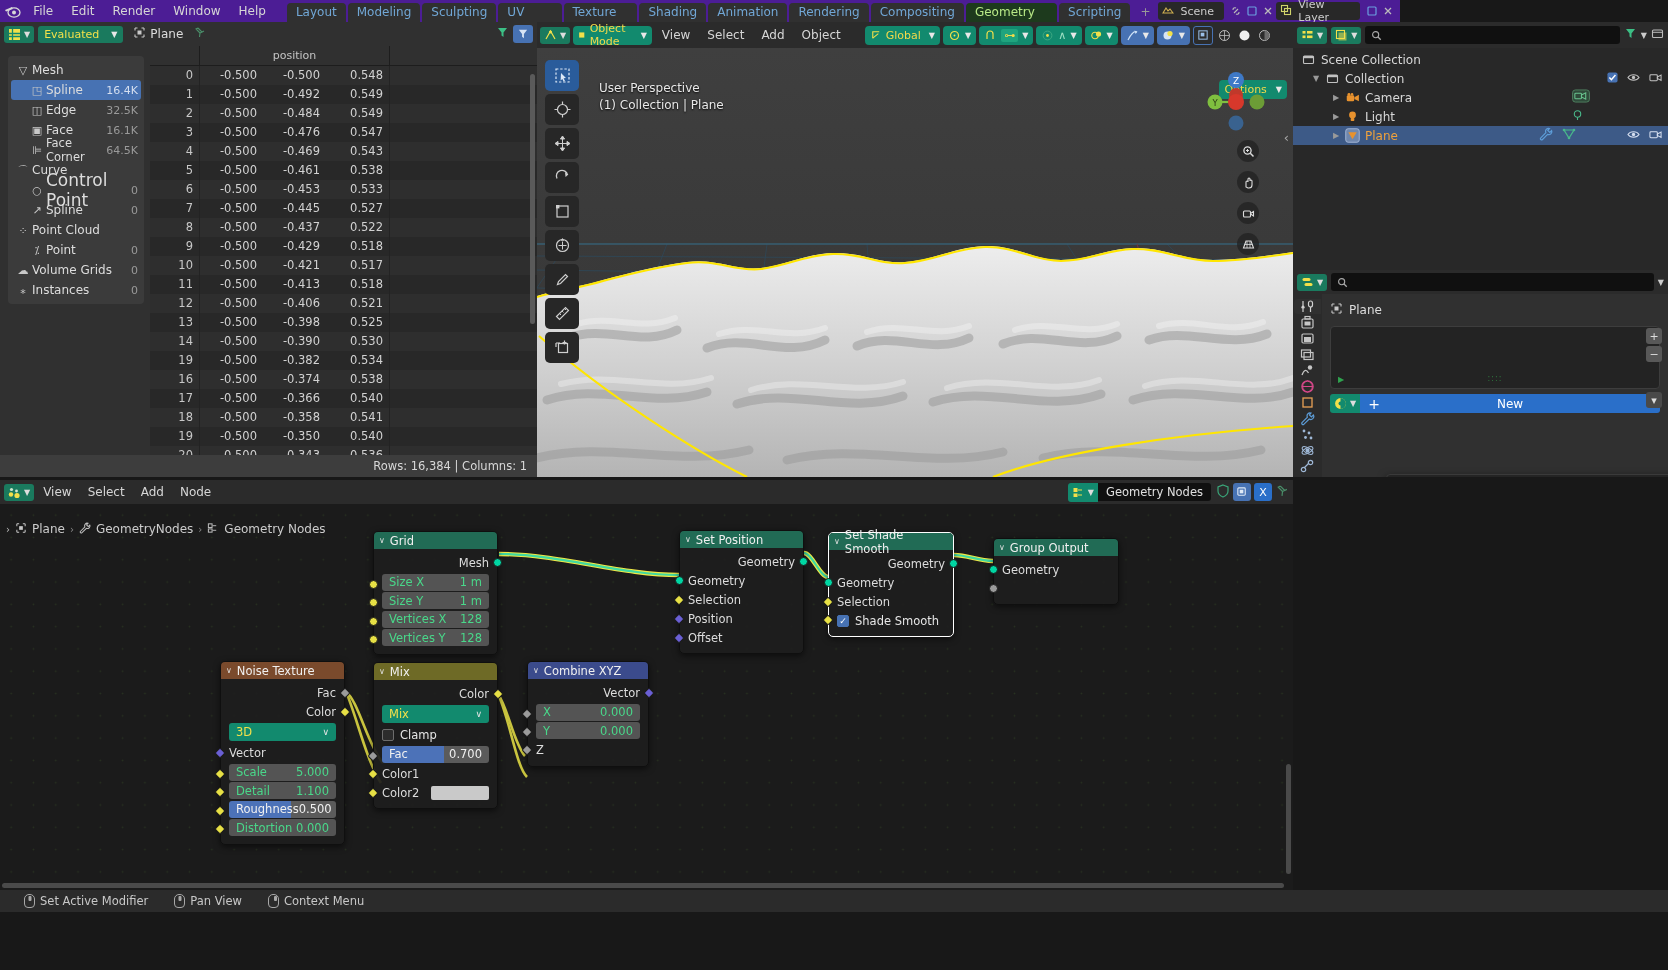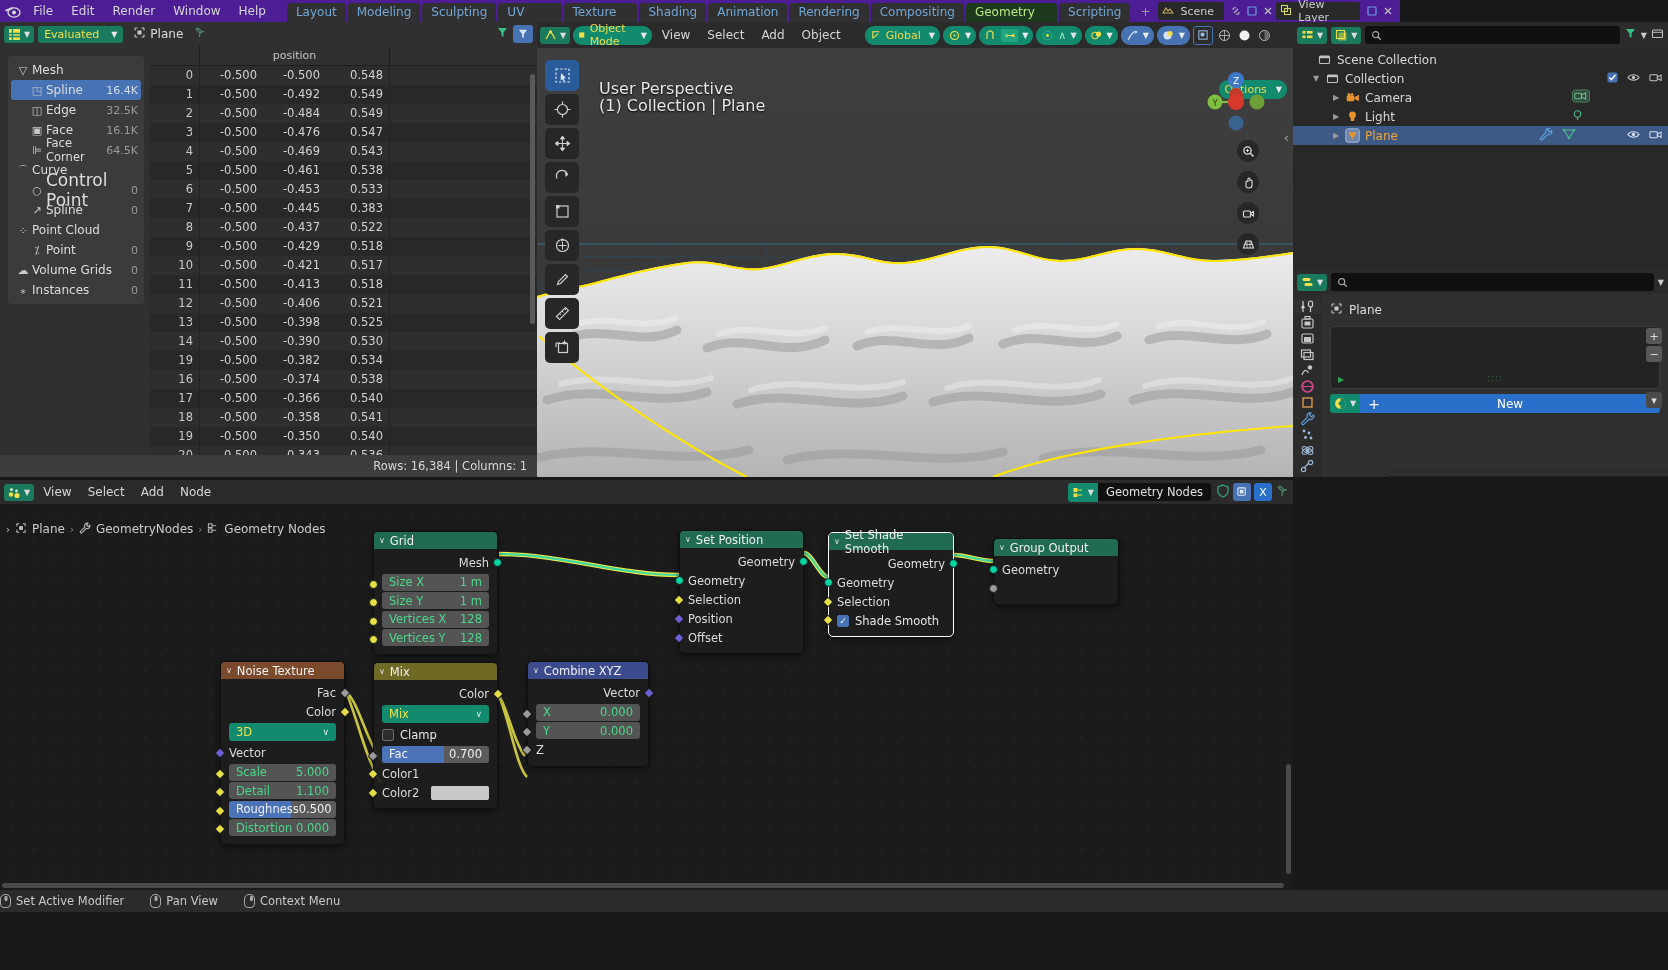--- a/index.html
+++ b/index.html
@@ -62,33 +62,33 @@
             display:flex; align-items:center; justify-content:flex-end; padding-right:10px;
             font-size:11.5px; color:#d8d8d8; }
   .sp-scroll{ position:absolute; right:2px; top:28px; width:5px; height:250px; background:#5a5a5a; border-radius:3px; }
 
   
   #viewport{ left:537px; top:22px; width:756px; height:455px; background:#222; }
   .vp-hdr{ position:absolute; left:0; top:0; width:756px; height:26px; background:#2b2b2b;
            display:flex; align-items:center; padding:0 3px; gap:3px; }
   .vp-hdr2{ position:absolute; left:0; top:26px; width:756px; height:22px;
             display:flex; align-items:center; padding-left:40px; gap:3px; }
-  .tealbtn{ background:#128a6e; border-radius:9px; height:19px; display:inline-flex; align-items:center;
+  .tealbtn{ background:#128a6e; border-radius:4px; height:19px; display:inline-flex; align-items:center;
             padding:0 5px; gap:4px; color:#f2d94a; font-size:11px; }
   .mi{ padding:0 7px; font-size:12px; color:#d6d6d6; line-height:19px;}
   .selmode{ width:18px; height:18px; border-radius:3px; background:#2f2f2f; display:inline-flex;
             align-items:center; justify-content:center;}
   .selmode.on{ background:#2a5c9b; }
   .vp-canvas{ position:absolute; left:0; top:26px; width:756px; height:429px; overflow:hidden;
               background:linear-gradient(180deg,#3b3b3b 0%,#393939 55%,#2f2f2f 100%); }
   .toolcol{ position:absolute; left:8px; top:12px; width:36px; display:flex; flex-direction:column; gap:3px; z-index:5;}
   .toolbtn{ width:34px; height:31px; background:#272727; border-radius:5px; display:flex;
             align-items:center; justify-content:center; }
   .toolbtn.on{ background:#2a5c9b; }
-  .vp-text{ position:absolute; left:62px; top:32px; font-size:16px; color:#e8e8e8; line-height:17px; text-shadow:0 1px 2px #000;}
+  .vp-text{ position:absolute; left:62px; top:32px; font-size:12px; color:#e8e8e8; line-height:17px; text-shadow:0 1px 2px #000;}
   .gizmo{ position:absolute; right:24px; top:18px; width:66px; height:66px; }
   .navcol{ position:absolute; right:34px; top:92px; display:flex; flex-direction:column; gap:9px; align-items:center;}
   .navbtn{ width:22px; height:22px; border-radius:50%; background:rgba(32,32,32,.72);
            display:flex; align-items:center; justify-content:center; color:#ddd; font-size:12px;}
   .optbtn{ position:absolute; right:6px; top:32px; }
   .collapse-arrow{ position:absolute; right:4px; top:82px; color:#aaa; font-size:13px; }
 
   
   #outliner{ left:1293px; top:22px; width:375px; height:248px; background:#2b2b2b; }
   .ol-hdr{ height:26px; background:#2b2b2b; display:flex; align-items:center; padding:0 4px; gap:4px;}
@@ -175,21 +175,21 @@
   .chk{ display:flex; align-items:center; gap:6px; padding:0 8px; height:19px; font-size:11.5px;}
   .box{ width:12px; height:12px; border:1px solid #6d6d6d; background:#2c2c2c; border-radius:2px;}
   .box.on{ background:#4772b3; border-color:#4772b3; color:#fff; font-size:9px;
            display:flex; align-items:center; justify-content:center;}
   .swatch{ margin-left:auto; width:58px; height:14px; background:#c9c9c9; border-radius:2px;}
   .nscroll-h{ position:absolute; left:2px; bottom:2px; width:1282px; height:5px; background:#4a4a4a; border-radius:3px;}
   .nscroll-v{ position:absolute; right:2px; top:260px; width:5px; height:110px; background:#4a4a4a; border-radius:3px;}
 
   
   .statusbar{ position:absolute; left:0; top:890px; width:1668px; height:22px; background:#2b2b2b;
-              display:flex; align-items:center; padding:0 0; gap:0; font-size:11.5px; color:#c8c8c8;}
+              display:flex; align-items:center; padding:0 24px; gap:0; font-size:11.5px; color:#c8c8c8;}
   .sb-item{ display:flex; align-items:center; gap:5px; margin-right:26px;}
   .mouse{ width:11px; height:14px; border:1.2px solid #a8a8a8; border-radius:5px 5px 4px 4px; position:relative;}
   .mouse i{ position:absolute; left:50%; transform:translateX(-50%); top:1px; width:3px; height:5px; background:#a8a8a8; border-radius:1px;}
   .mouse.r i{ background:#a8a8a8; left:auto; right:1px; transform:none;}
   .sb-right{ margin-left:auto; color:#b4b4b4; }
   
   #bottomstrip{ position:absolute; left:1293px; top:477px; width:375px; height:413px; background:#181818;}
 </style>
 </head>
 <body>
@@ -435,21 +435,21 @@
               <div class="c0">6</div>
               <div class="cv">-0.500</div>
               <div class="cv">-0.453</div>
               <div class="cv">0.533</div>
               <div class="rest"></div>
             </div>
             <div class="tr">
               <div class="c0">7</div>
               <div class="cv">-0.500</div>
               <div class="cv">-0.445</div>
-              <div class="cv">0.383</div>
+              <div class="cv">0.527</div>
               <div class="rest"></div>
             </div>
             <div class="tr">
               <div class="c0">8</div>
               <div class="cv">-0.500</div>
               <div class="cv">-0.437</div>
               <div class="cv">0.522</div>
               <div class="rest"></div>
             </div>
             <div class="tr">
@@ -898,21 +898,21 @@
       </span>
       <span style="font-size:8px;color:#ccc">▼</span>
       <span>
         <svg width="13" height="13" viewBox="0 0 13 13">
             <rect x="1.5" y="3" width="10" height="7.5" rx="1" fill="none" stroke="#bbb" stroke-width="1.1"></rect>
             <path d="M1.5 5.3 H11.5" stroke="#bbb" stroke-width="1"></path>
           </svg>
       </span>
     </div>
     <div class="ol-body">
-      <div class="ol-row" style="padding-left:22px">
+      <div class="ol-row" style="padding-left:6px">
         <span class="oic">
           <svg width="13" height="13" viewBox="0 0 13 13">
               <rect x="1.5" y="3" width="10" height="7.5" rx="1" fill="none" stroke="#c2c2c2" stroke-width="1.1"></rect>
               <rect x="1.5" y="3" width="10" height="2.2" fill="#c2c2c2"></rect>
             </svg>
         </span>
         <span class="onm">Scene Collection</span>
       </div>
       <div class="ol-row" style="padding-left:16px">
         <span class="exp">▼</span>

